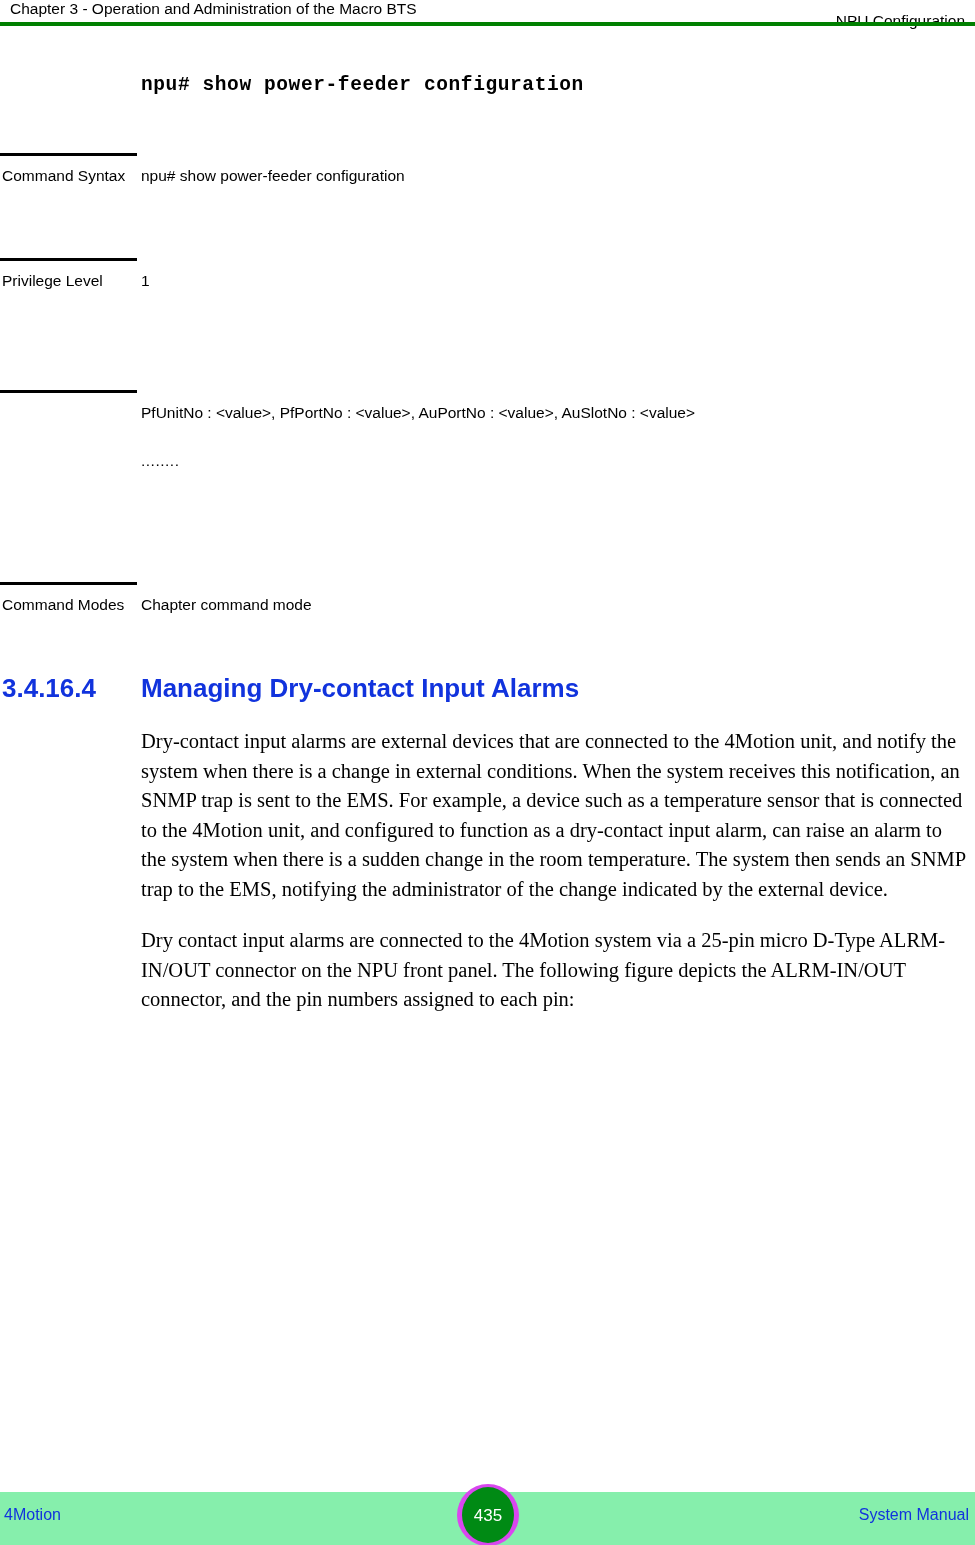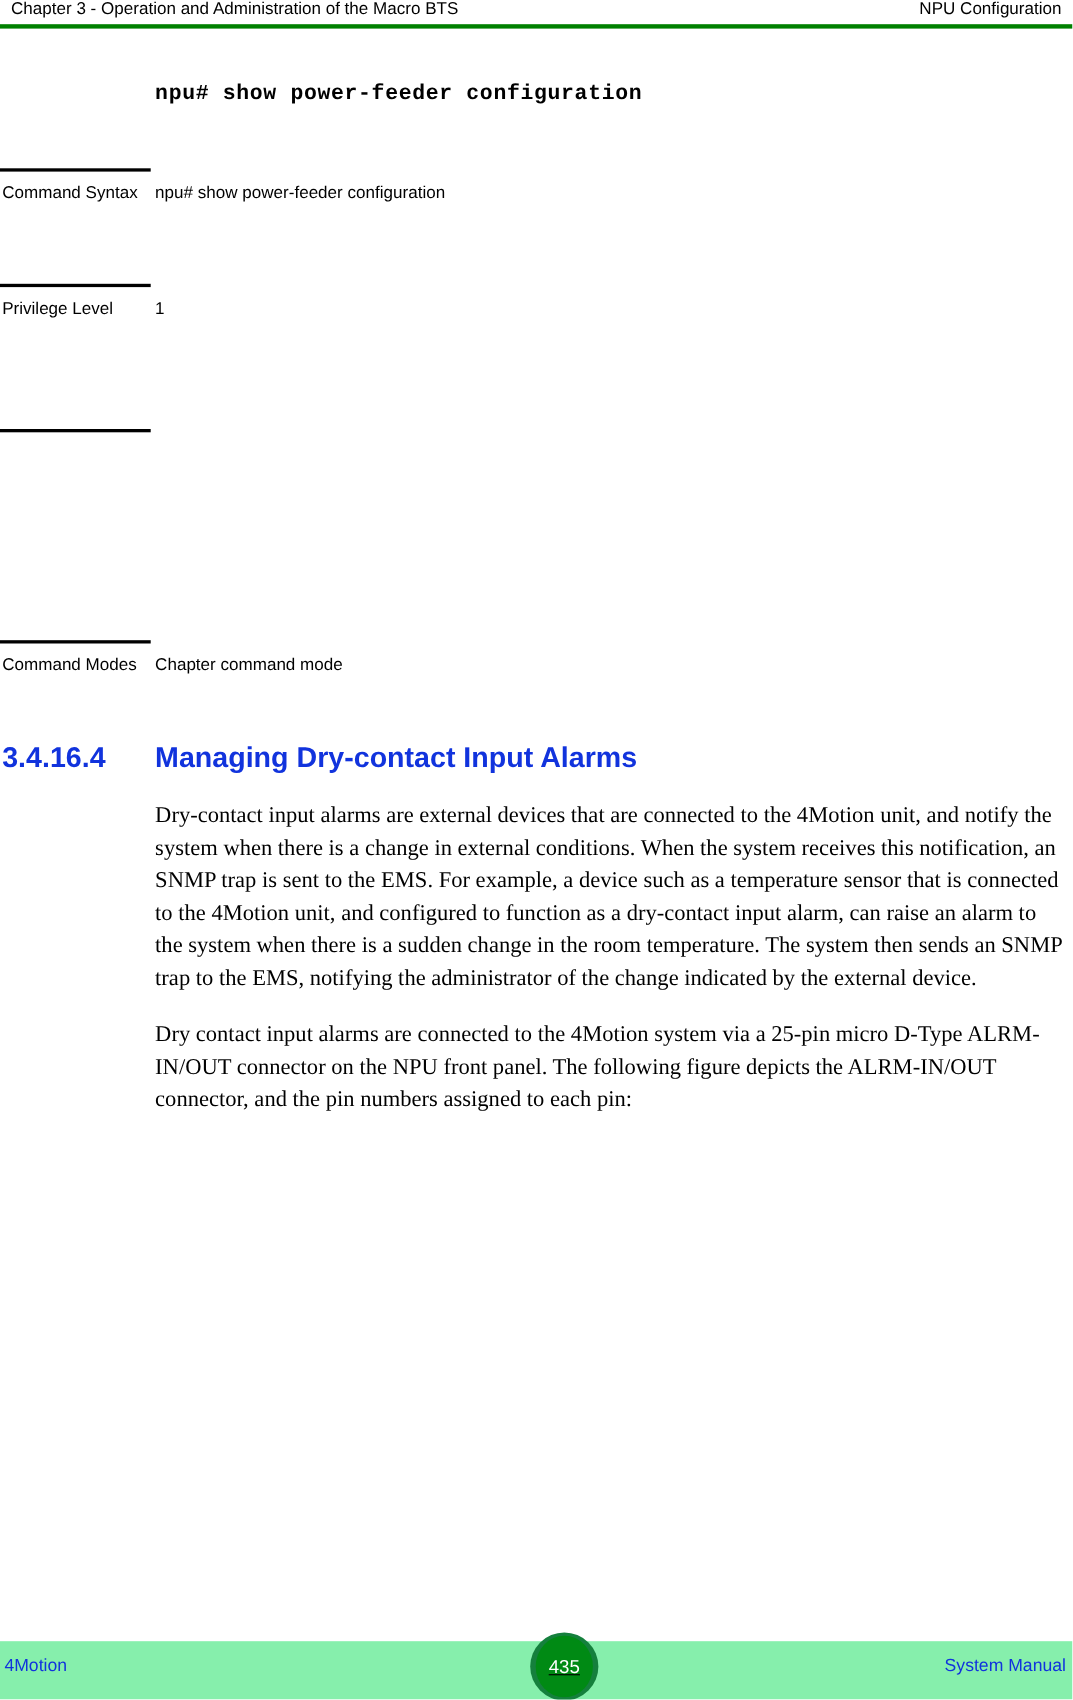--- a/index.html
+++ b/index.html
@@ -30,21 +30,21 @@
     position: absolute;
     left: 10px;
     top: 0px;
     font-size: 15.5px;
     color: #000000;
     white-space: nowrap;
   }
   .page-header .hdr-right {
     position: absolute;
     right: 10px;
-    top: 0px;
+    top: 12px;
     font-size: 15.5px;
     color: #000000;
     white-space: nowrap;
   }
   .header-rule {
     position: absolute;
     top: 22px;
     left: 0;
     width: 975px;
     height: 4px;
@@ -170,30 +170,29 @@
   .page-footer .ftr-right {
     position: absolute;
     right: 6px;
     top: 14px;
     font-size: 16px;
     color: #1133dd;
     white-space: nowrap;
   }
   .page-number-badge {
     position: absolute;
-    left: 482px;
+    left: 457px;
     top: 1484px;
     width: 62px;
     height: 62px;
     border-radius: 50%;
-    background: #15803d;
+    background: #d946ef;
     display: flex;
     align-items: center;
     justify-content: center;
-    text-decoration: underline;
   }
   .page-number-badge .disc {
     width: 52px;
     height: 56px;
     border-radius: 50%;
     background: #008a14;
     display: flex;
     align-items: center;
     justify-content: center;
   }
@@ -224,20 +223,24 @@
   </div>
 
   <div class="def-row" id="row-privilege-level" style="position:absolute;">
     <div class="row-rule"></div>
     <div class="label-cell">Privilege Level</div>
     <div class="value-cell">1</div>
   </div>
 
   <div class="def-row" id="row-display-format" style="position:absolute;">
     <div class="row-rule"></div>
+    <div class="value-cell">
+      <div>PfUnitNo : &lt;value&gt;, PfPortNo : &lt;value&gt;, AuPortNo : &lt;value&gt;, AuSlotNo : &lt;value&gt;</div>
+      <div class="value-dots">........</div>
+    </div>
   </div>
 
   <div class="def-row" id="row-command-modes" style="position:absolute;">
     <div class="row-rule"></div>
     <div class="label-cell">Command Modes</div>
     <div class="value-cell">Chapter command mode</div>
   </div>
 
 </div>
 

